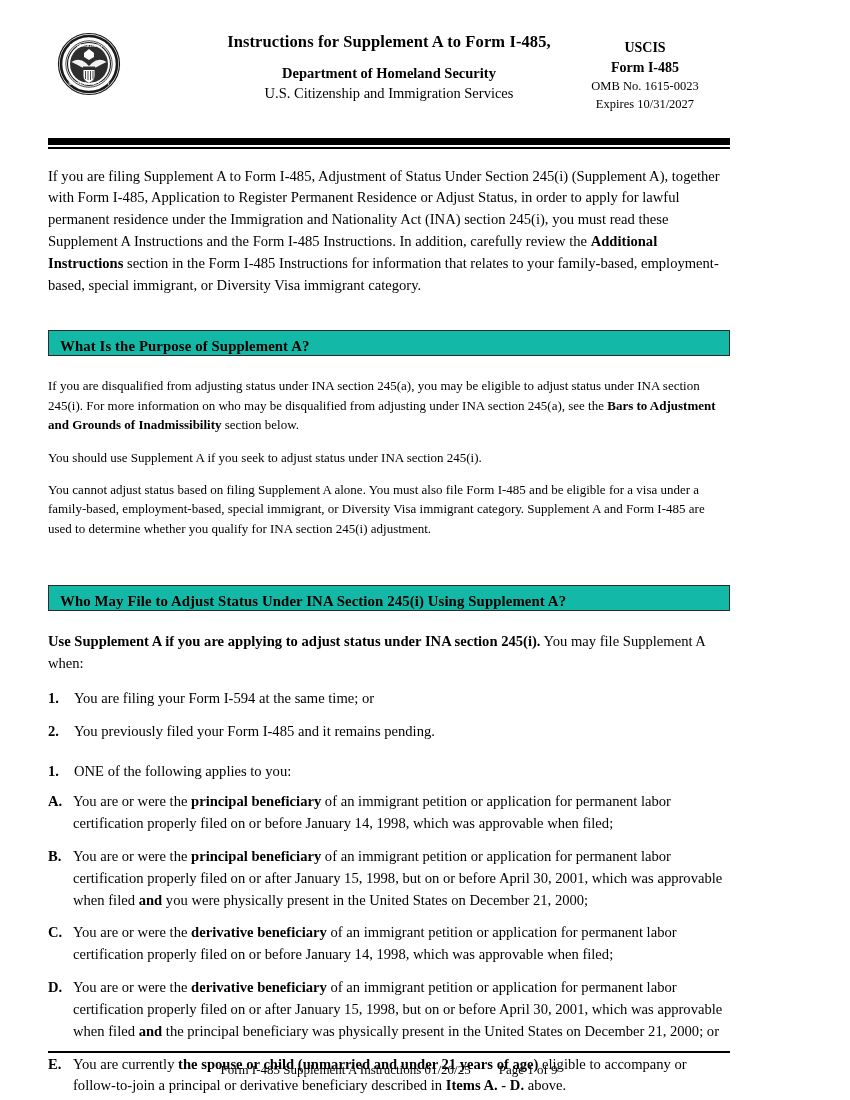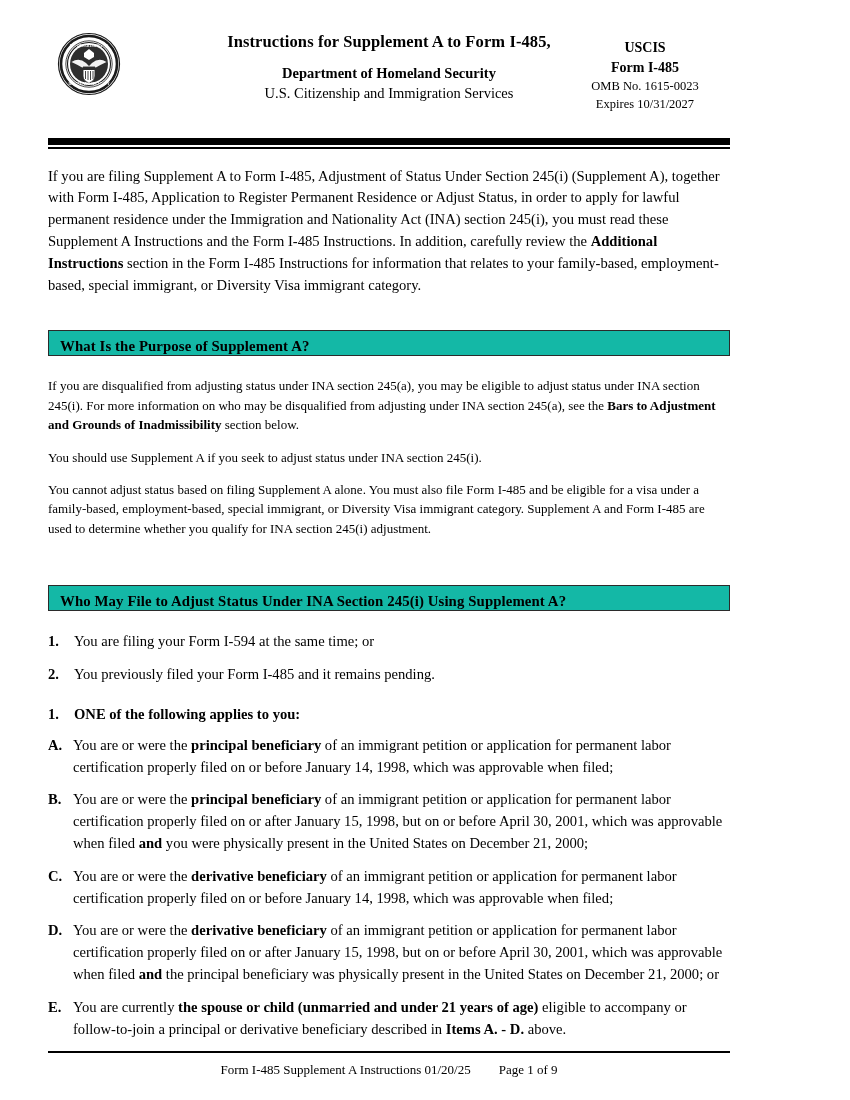--- a/index.html
+++ b/index.html
@@ -248,39 +248,42 @@
   </p>
   <p class="para">You should use Supplement A if you seek to adjust status under INA section 245(i).</p>
   <p class="para">You cannot adjust status based on filing Supplement A alone. You must also file Form I-485 and be eligible for a visa under a family-based, employment-based, special immigrant, or Diversity Visa immigrant category. Supplement A and Form I-485 are used to determine whether you qualify for INA section 245(i) adjustment.</p>
 
   <div class="sec-gap-before"></div>
   <div class="section-bar">
     <span>Who May File to Adjust Status Under INA Section 245(i) Using Supplement A?</span>
   </div>
   <div class="sec-gap-after"></div>
 
+  <p class="lead-line">
+    <b class="lead-bold">Use Supplement A if you are applying to adjust status under INA section 245(i).</b><span> You may file Supplement A when:</span>
+  </p>
 
   <ol class="numlist">
     <li class="li-row">
       <span class="li-marker">1.</span>
       <span class="li-body">You are filing your Form I-594 at the same time; or</span>
     </li>
     <li class="li-row">
       <span class="li-marker">2.</span>
       <span class="li-body">You previously filed your Form I-485 and it remains pending.</span>
     </li>
   </ol>
 
   <div style="height:18px"></div>
 
 
   <ol class="numlist">
     <li class="li-row" style="margin-bottom:9px">
       <span class="li-marker">1.</span>
-      <span class="li-body" style="font-weight:bold">ONE of the following applies to you:</span>
+      <span class="li-body" style="font-weight:normal">ONE of the following applies to you:</span>
     </li>
   </ol>
 
   <ol class="letterlist">
     <li class="li-row">
       <span class="li-marker">A.</span>
       <span class="li-body"><span>You are or were the </span><b>principal beneficiary</b><span> of an immigrant petition or application for permanent labor certification properly filed on or before January 14, 1998, which was approvable when filed;</span><b></b><span></span></span>
     </li>
     <li class="li-row">
       <span class="li-marker">B.</span>

